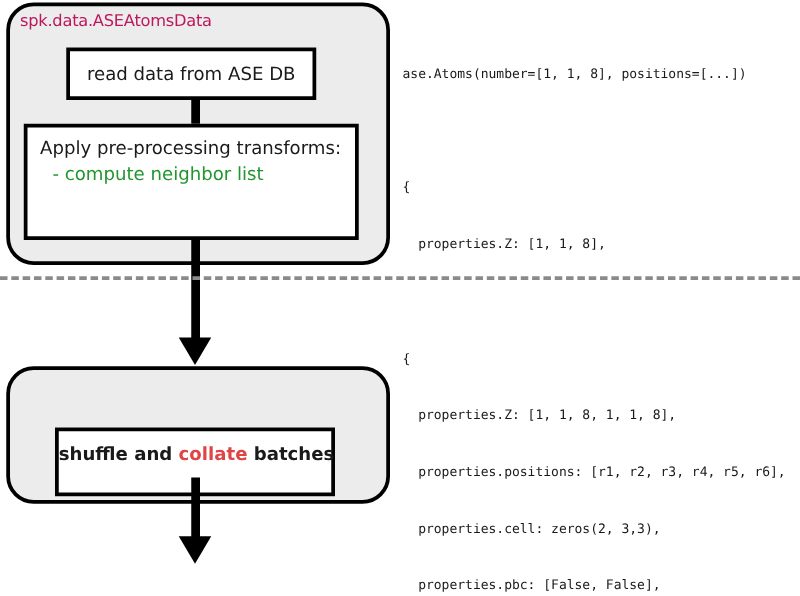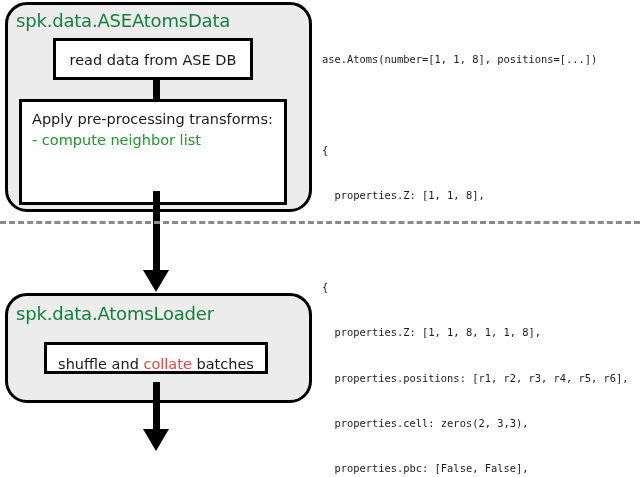--- a/index.html
+++ b/index.html
@@ -26,22 +26,22 @@
   .group-box {
     position: absolute;
     background: #ececec;
     border: 3px solid #000000;
     border-radius: 22px;
     box-sizing: border-box;
   }
   .group-title {
     position: absolute;
     left: 14px;
-    font-size: 18px;
-    color: #15803d;
+    font-size: 13px;
+    color: #be185d;
     letter-spacing: -0.2px;
     white-space: nowrap;
   }
 
   .inner-box {
     position: absolute;
     background: #ffffff;
     border: 3px solid #000000;
     box-sizing: border-box;
   }
@@ -56,21 +56,21 @@
   .bullet-list {
     position: absolute;
     left: 10px;
     top: 7px;
     font-size: 14.5px;
     line-height: 21px;
     color: #1a1a1a;
     white-space: nowrap;
   }
   .bullet-list div { white-space: nowrap; }
-  .green-text { color: #22952f; }
+  .green-text { color: #22952f; margin-left: 10px; }
   .red-text   { color: #e04545; }
 
   
   .connector {
     position: absolute;
     background: #000000;
   }
   .arrow-head {
     position: absolute;
     width: 0; height: 0;
@@ -114,35 +114,34 @@
   <div class="group-box" style="left:5px; top:2px; width:307px; height:210px;">
   </div>
   <div class="group-title" style="left:16px; top:10px;">spk.data.ASEAtomsData</div>
 
   <div class="inner-box" style="left:53px; top:38px; width:200px; height:42px;">
     <span class="centered-text" style="top:11px;">read data from ASE DB</span>
   </div>
 
   <div class="connector" style="left:153px; top:79px; width:7px; height:22px;"></div>
 
-  <div class="inner-box" style="left:19px; top:99px; width:268px; height:106px;">
+  <div class="inner-box" style="left:19px; top:99px; width:268px; height:93px;">
     <div class="bullet-list">
       <div>Apply pre-processing transforms:</div>
       <div class="green-text">- compute neighbor list</div>
     </div>
   </div>
 
   <div class="connector" style="left:153px; top:191px; width:7px; height:82px;"></div>
   <div class="arrow-head" style="left:143px; top:270px;"></div>
 
   <div class="group-box" style="left:5px; top:293px; width:307px; height:110px;">
   </div>
-  <div class="group-title" style="left:16px; top:303px;">spk.data.AtomsLoader</div>
 
-  <div class="inner-box" style="left:44px; top:342px; width:224px; height:32px;">
+  <div class="inner-box" style="left:44px; top:342px; width:224px; height:55px;font-weight:bold;">
     <span class="centered-text" style="top:11px;">
       <span>shuffle and </span><span class="red-text">collate</span><span> batches</span>
     </span>
   </div>
 
   <div class="connector" style="left:153px; top:382px; width:7px; height:49px;"></div>
   <div class="arrow-head" style="left:143px; top:429px;"></div>
 </div>
 
 <div id="divider"></div>

